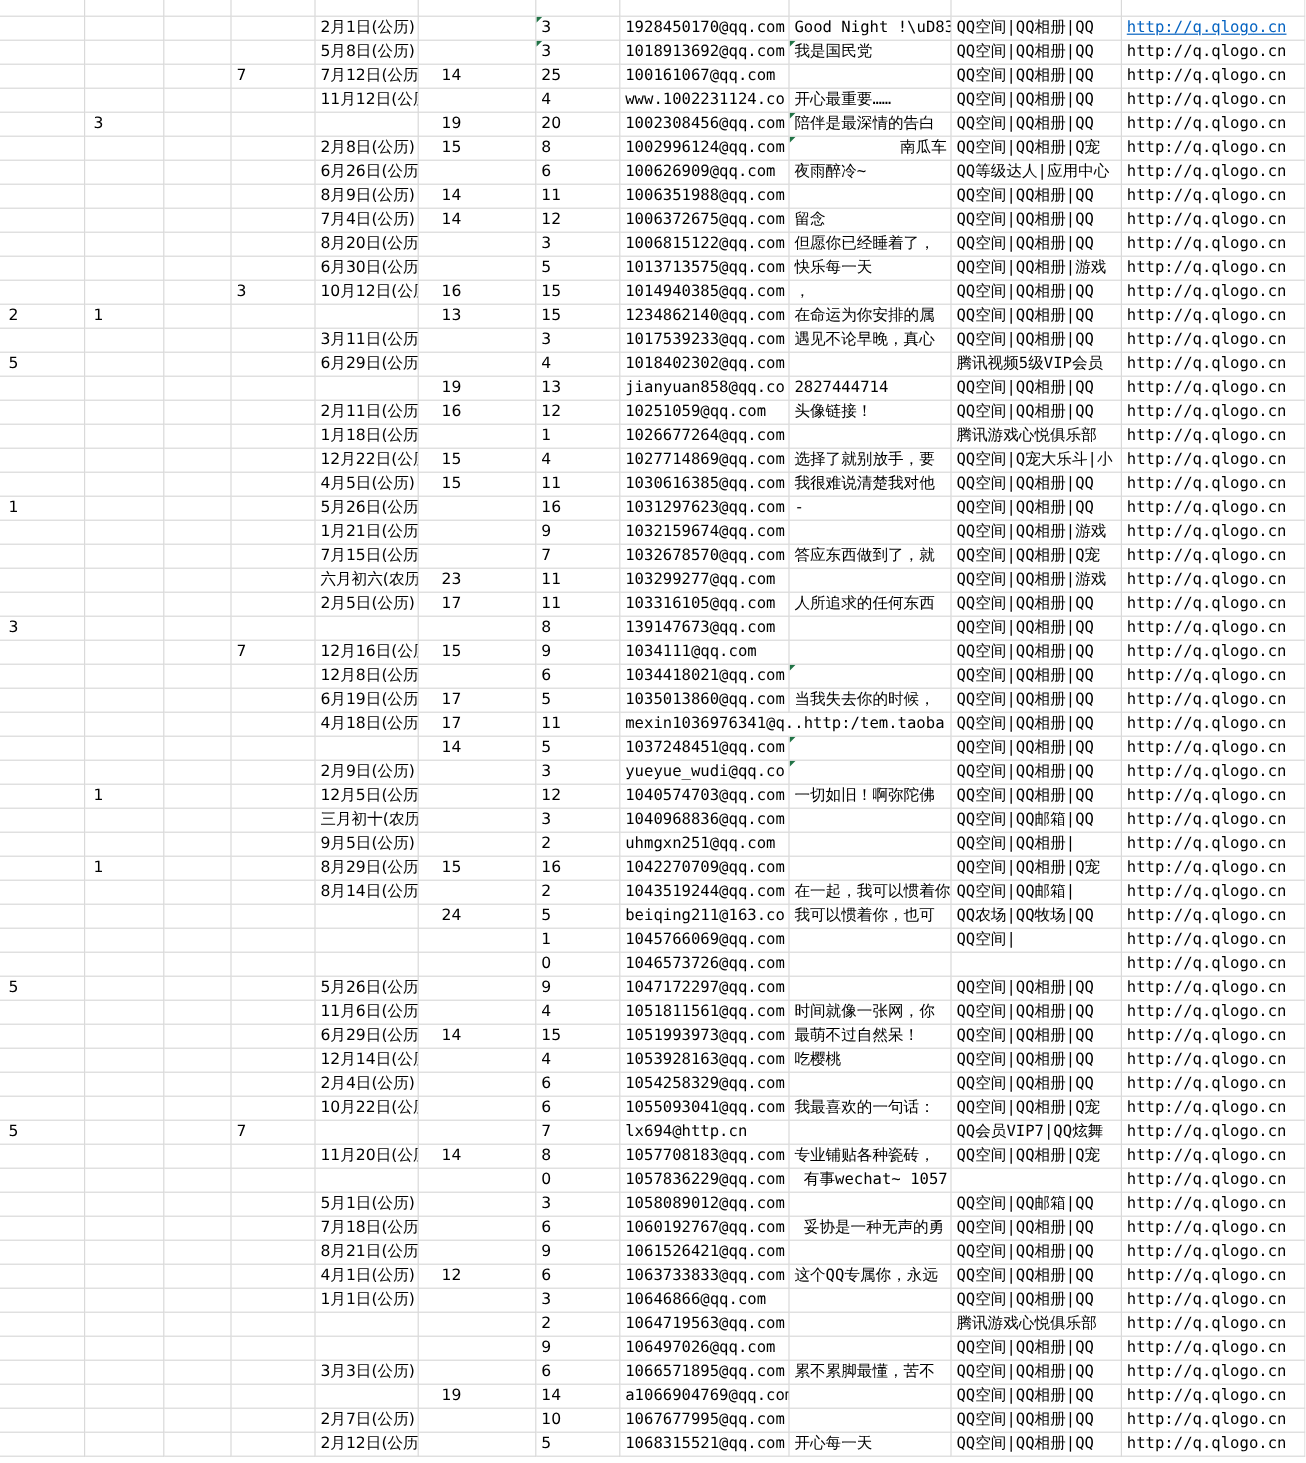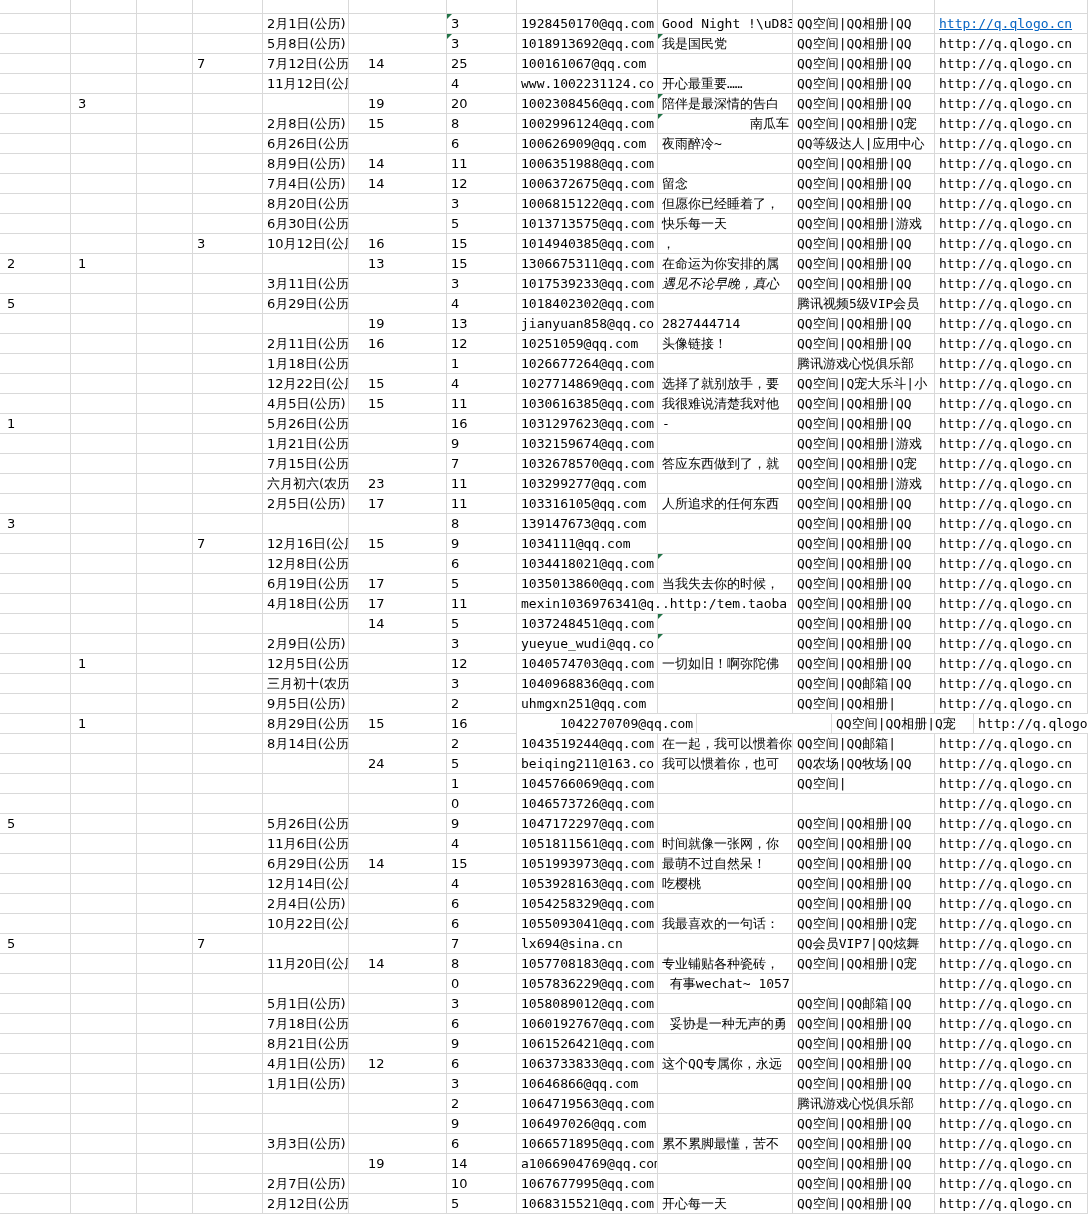--- a/index.html
+++ b/index.html
@@ -203,35 +203,35 @@
       <div class="cell c10 mono" style="width: 153px;"><span>http://q.qlogo.cn</span></div>
     </div>
     <div class="row ">
       <div class="cell c0" style="width: 71px;"><span>2</span></div>
       <div class="cell c1" style="width: 66px;"><span>1</span></div>
       <div class="cell c2" style="width: 56px;"><span></span></div>
       <div class="cell c3" style="width: 70px;"><span></span></div>
       <div class="cell c4" style="width: 86px;"><span></span></div>
       <div class="cell c5" style="width: 98px;"><span>13</span></div>
       <div class="cell c6" style="width: 70px;"><span>15</span></div>
-      <div class="cell c7 mono" style="width: 141px;"><span>1306675311@qq.com</span></div>
+      <div class="cell c7 mono" style="width: 141px;"><span>1234862140@qq.com</span></div>
       <div class="cell c8 mono" style="width: 135px;"><span>在命运为你安排的属</span></div>
       <div class="cell c9 mono" style="width: 142px;"><span>QQ空间|QQ相册|QQ</span></div>
       <div class="cell c10 mono" style="width: 153px;"><span>http://q.qlogo.cn</span></div>
     </div>
     <div class="row ">
       <div class="cell c0" style="width: 71px;"><span></span></div>
       <div class="cell c1" style="width: 66px;"><span></span></div>
       <div class="cell c2" style="width: 56px;"><span></span></div>
       <div class="cell c3" style="width: 70px;"><span></span></div>
       <div class="cell c4" style="width: 86px;"><span>3月11日(公历)</span></div>
       <div class="cell c5" style="width: 98px;"><span></span></div>
       <div class="cell c6" style="width: 70px;"><span>3</span></div>
       <div class="cell c7 mono" style="width: 141px;"><span>1017539233@qq.com</span></div>
-      <div class="cell c8 mono" style="width: 135px; font-style: italic;"><span>遇见不论早晚，真心</span></div>
+      <div class="cell c8 mono" style="width: 135px;"><span>遇见不论早晚，真心</span></div>
       <div class="cell c9 mono" style="width: 142px;"><span>QQ空间|QQ相册|QQ</span></div>
       <div class="cell c10 mono" style="width: 153px;"><span>http://q.qlogo.cn</span></div>
     </div>
     <div class="row ">
       <div class="cell c0" style="width: 71px;"><span>5</span></div>
       <div class="cell c1" style="width: 66px;"><span></span></div>
       <div class="cell c2" style="width: 56px;"><span></span></div>
       <div class="cell c3" style="width: 70px;"><span></span></div>
       <div class="cell c4" style="width: 86px;"><span>6月29日(公历)</span></div>
       <div class="cell c5" style="width: 98px;"><span></span></div>
@@ -502,21 +502,21 @@
       <div class="cell c10 mono" style="width: 153px;"><span>http://q.qlogo.cn</span></div>
     </div>
     <div class="row ">
       <div class="cell c0" style="width: 71px;"><span></span></div>
       <div class="cell c1" style="width: 66px;"><span>1</span></div>
       <div class="cell c2" style="width: 56px;"><span></span></div>
       <div class="cell c3" style="width: 70px;"><span></span></div>
       <div class="cell c4" style="width: 86px;"><span>8月29日(公历)</span></div>
       <div class="cell c5" style="width: 98px;"><span>15</span></div>
       <div class="cell c6" style="width: 70px;"><span>16</span></div>
-      <div class="cell c7 mono" style="width: 141px; margin-left: 39px;"><span>1042270709@qq.com</span></div>
+      <div class="cell c7 mono" style="width: 141px;"><span>1042270709@qq.com</span></div>
       <div class="cell c8 mono" style="width: 135px;"><span></span></div>
       <div class="cell c9 mono" style="width: 142px;"><span>QQ空间|QQ相册|Q宠</span></div>
       <div class="cell c10 mono" style="width: 153px;"><span>http://q.qlogo.cn</span></div>
     </div>
     <div class="row ">
       <div class="cell c0" style="width: 71px;"><span></span></div>
       <div class="cell c1" style="width: 66px;"><span></span></div>
       <div class="cell c2" style="width: 56px;"><span></span></div>
       <div class="cell c3" style="width: 70px;"><span></span></div>
       <div class="cell c4" style="width: 86px;"><span>8月14日(公历)</span></div>
@@ -645,21 +645,21 @@
       <div class="cell c10 mono" style="width: 153px;"><span>http://q.qlogo.cn</span></div>
     </div>
     <div class="row ">
       <div class="cell c0" style="width: 71px;"><span>5</span></div>
       <div class="cell c1" style="width: 66px;"><span></span></div>
       <div class="cell c2" style="width: 56px;"><span></span></div>
       <div class="cell c3" style="width: 70px;"><span>7</span></div>
       <div class="cell c4" style="width: 86px;"><span></span></div>
       <div class="cell c5" style="width: 98px;"><span></span></div>
       <div class="cell c6" style="width: 70px;"><span>7</span></div>
-      <div class="cell c7 mono" style="width: 141px;"><span>lx694@sina.cn</span></div>
+      <div class="cell c7 mono" style="width: 141px;"><span>lx694@http.cn</span></div>
       <div class="cell c8 mono" style="width: 135px;"><span></span></div>
       <div class="cell c9 mono" style="width: 142px;"><span>QQ会员VIP7|QQ炫舞</span></div>
       <div class="cell c10 mono" style="width: 153px;"><span>http://q.qlogo.cn</span></div>
     </div>
     <div class="row ">
       <div class="cell c0" style="width: 71px;"><span></span></div>
       <div class="cell c1" style="width: 66px;"><span></span></div>
       <div class="cell c2" style="width: 56px;"><span></span></div>
       <div class="cell c3" style="width: 70px;"><span></span></div>
       <div class="cell c4" style="width: 86px;"><span>11月20日(公历)</span></div>

